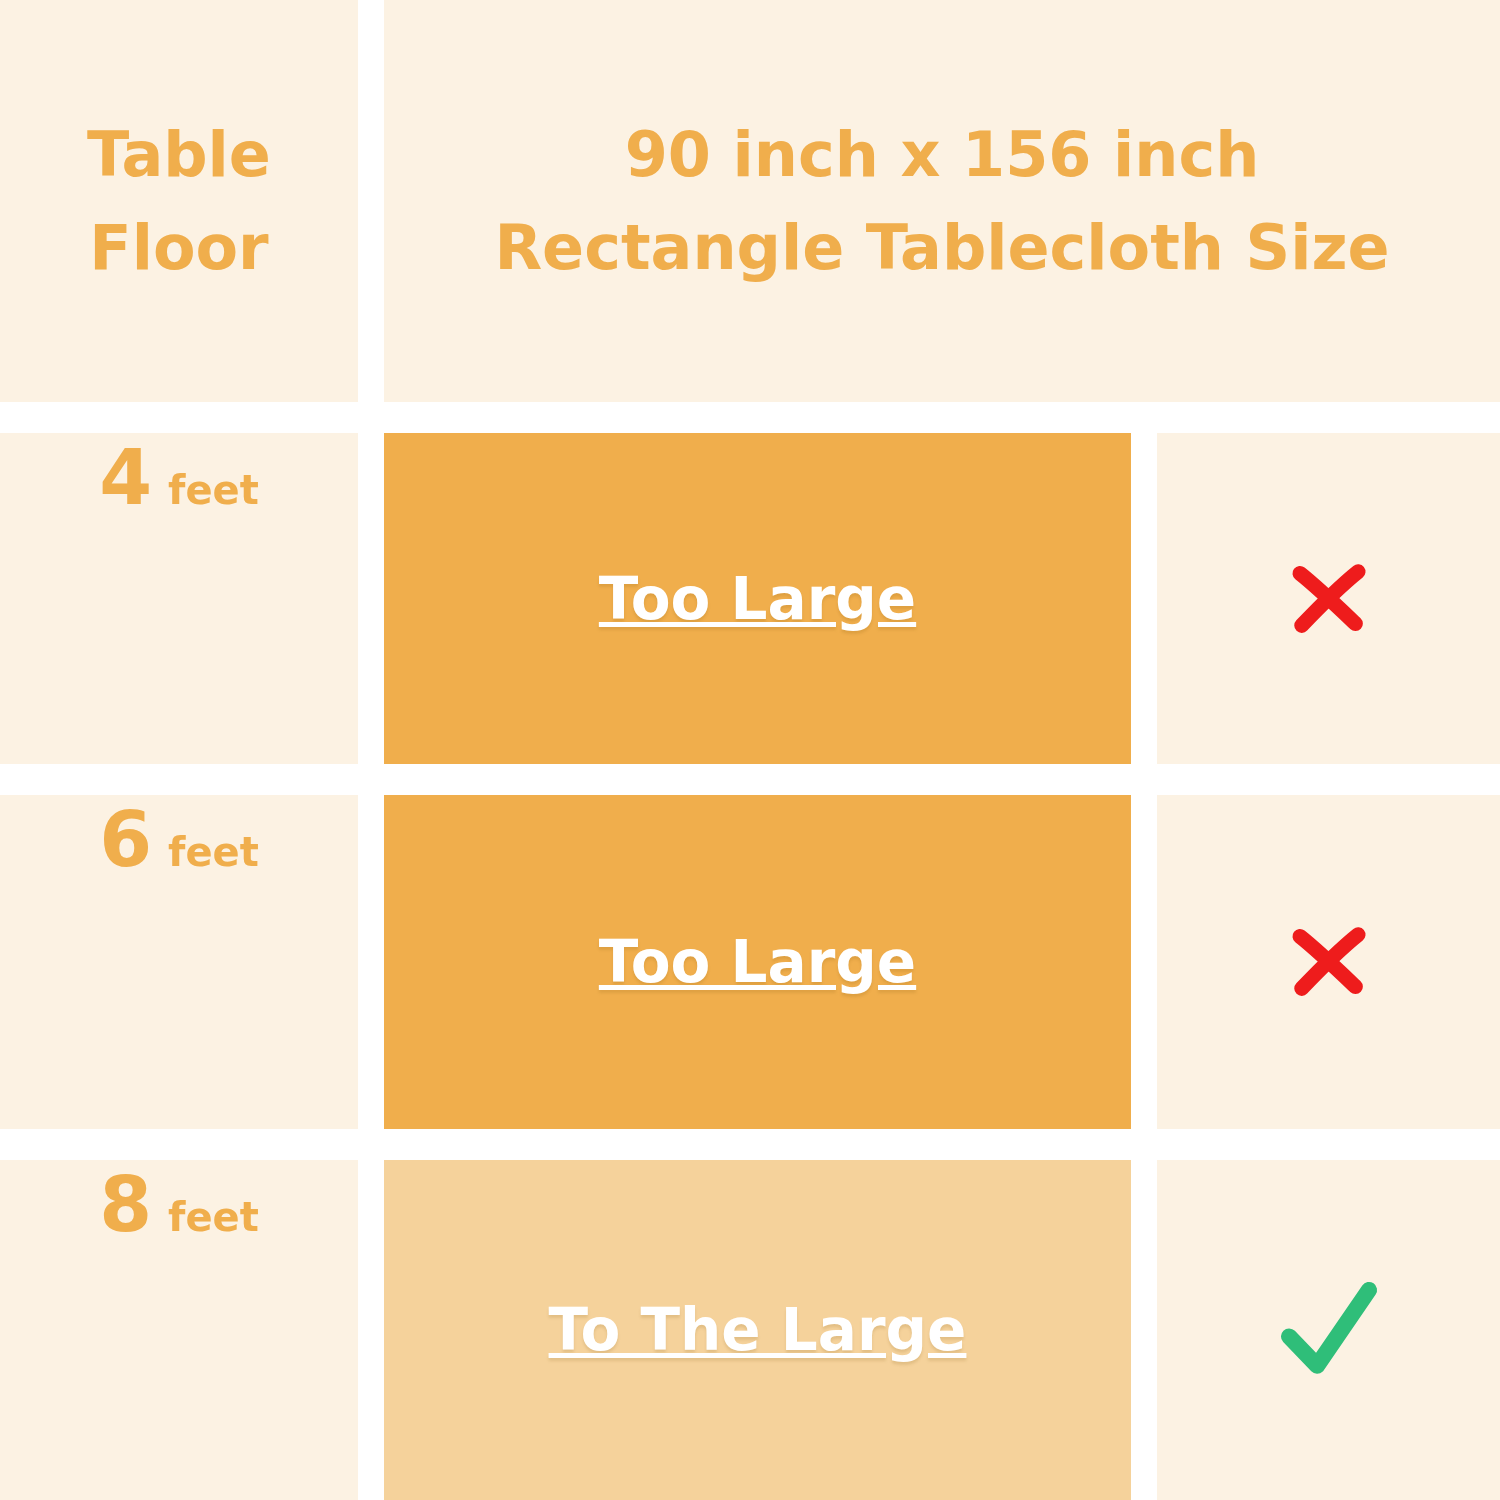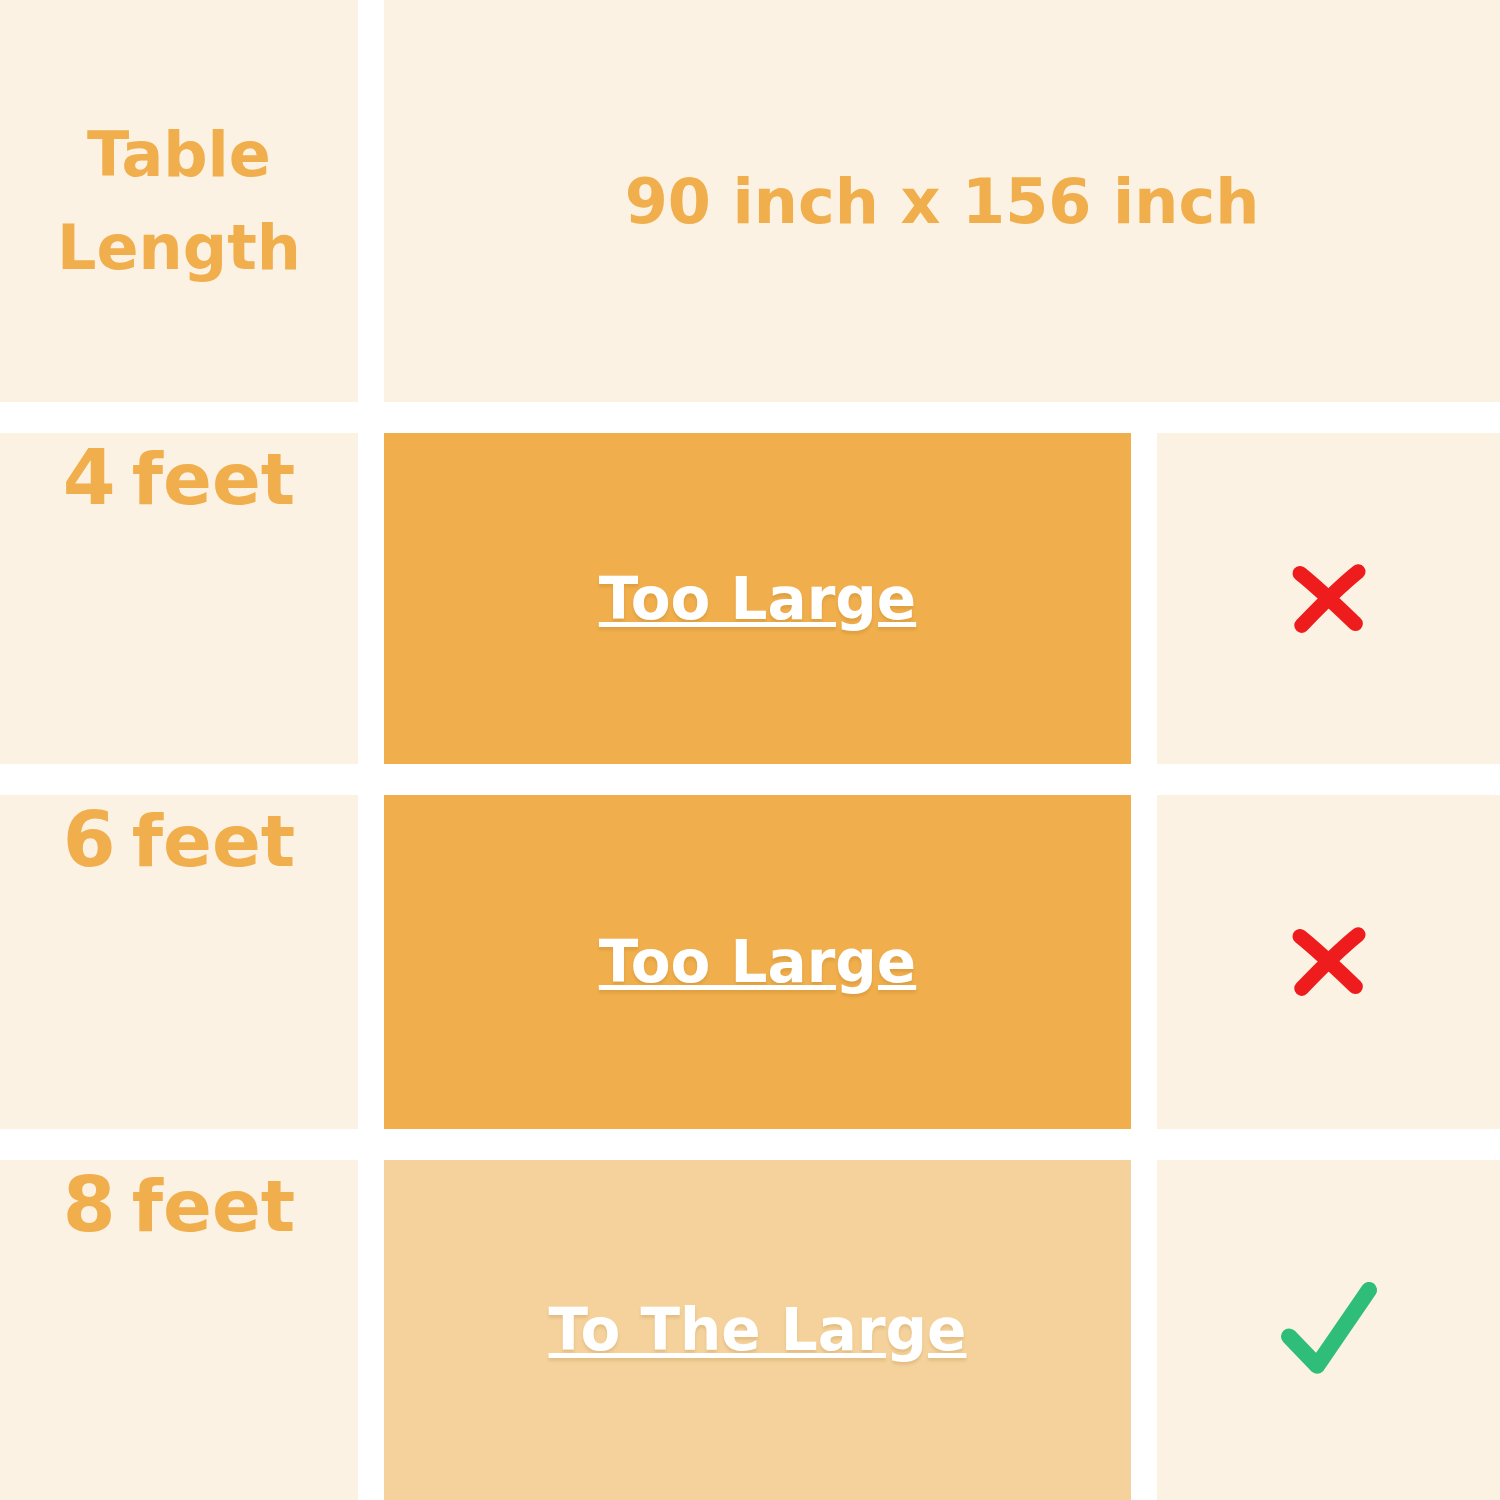--- a/index.html
+++ b/index.html
@@ -50,21 +50,21 @@
   }
 
   
   .label-cell {
     flex-direction: row;
     align-items: baseline;
     color: var(--orange);
     font-weight: bold;
   }
   .label-num { font-size: 76px; }
-  .label-unit { font-size: 72px; margin-left: 16px; }
+  .label-unit { font-size: 40px; margin-left: 16px; }
 
   
   .box {
     background: var(--orange);
     color: var(--text-white);
     font-weight: bold;
     font-size: 58px;
     text-shadow: 0 3px 3px rgba(120, 80, 10, 0.15);
     text-decoration: underline;
   }
@@ -74,24 +74,25 @@
   .mark-cell { background: var(--cream); }
   .mark-cell svg { display: block; }
 </style>
 </head>
 <body>
 
 <div class="canvas">
 
   <div class="cell header-left">
     <div class="h-line">Table</div>
-    <div class="h-line">Length</div>
+    <div class="h-line">Floor</div>
   </div>
   <div class="cell header-right">
     <div class="h-line">90 inch x 156 inch</div>
+    <div class="h-line">Rectangle Tablecloth Size</div>
   </div>
 
   <div class="cell label-cell">
     <span class="label-num">4</span>
     <span class="label-unit">feet</span>
   </div>
   <div class="cell box">
     <span>Too Large</span>
   </div>
   <div class="cell mark-cell">

